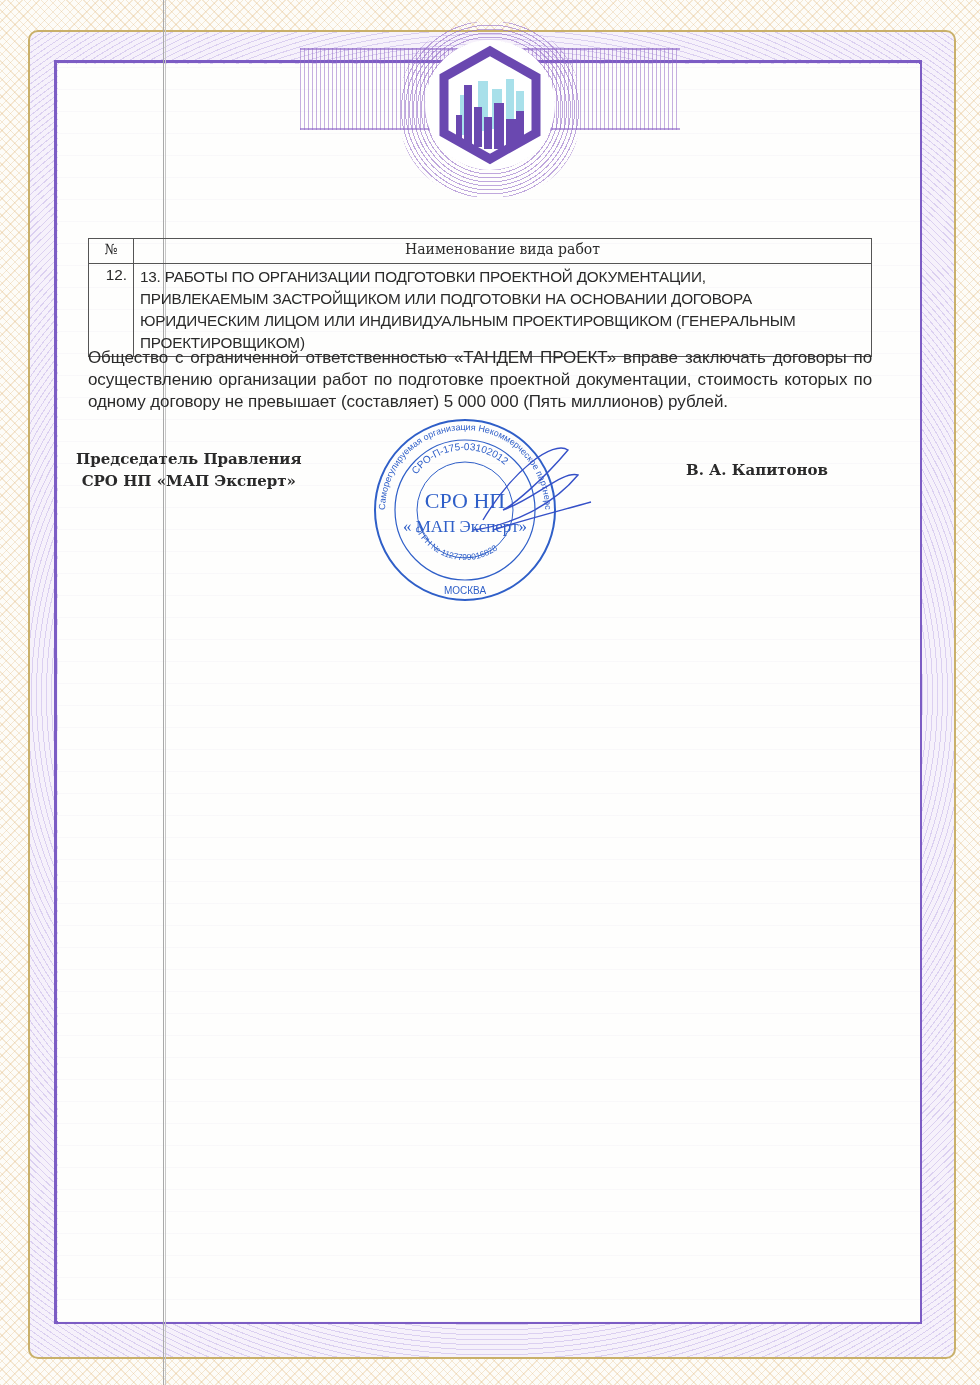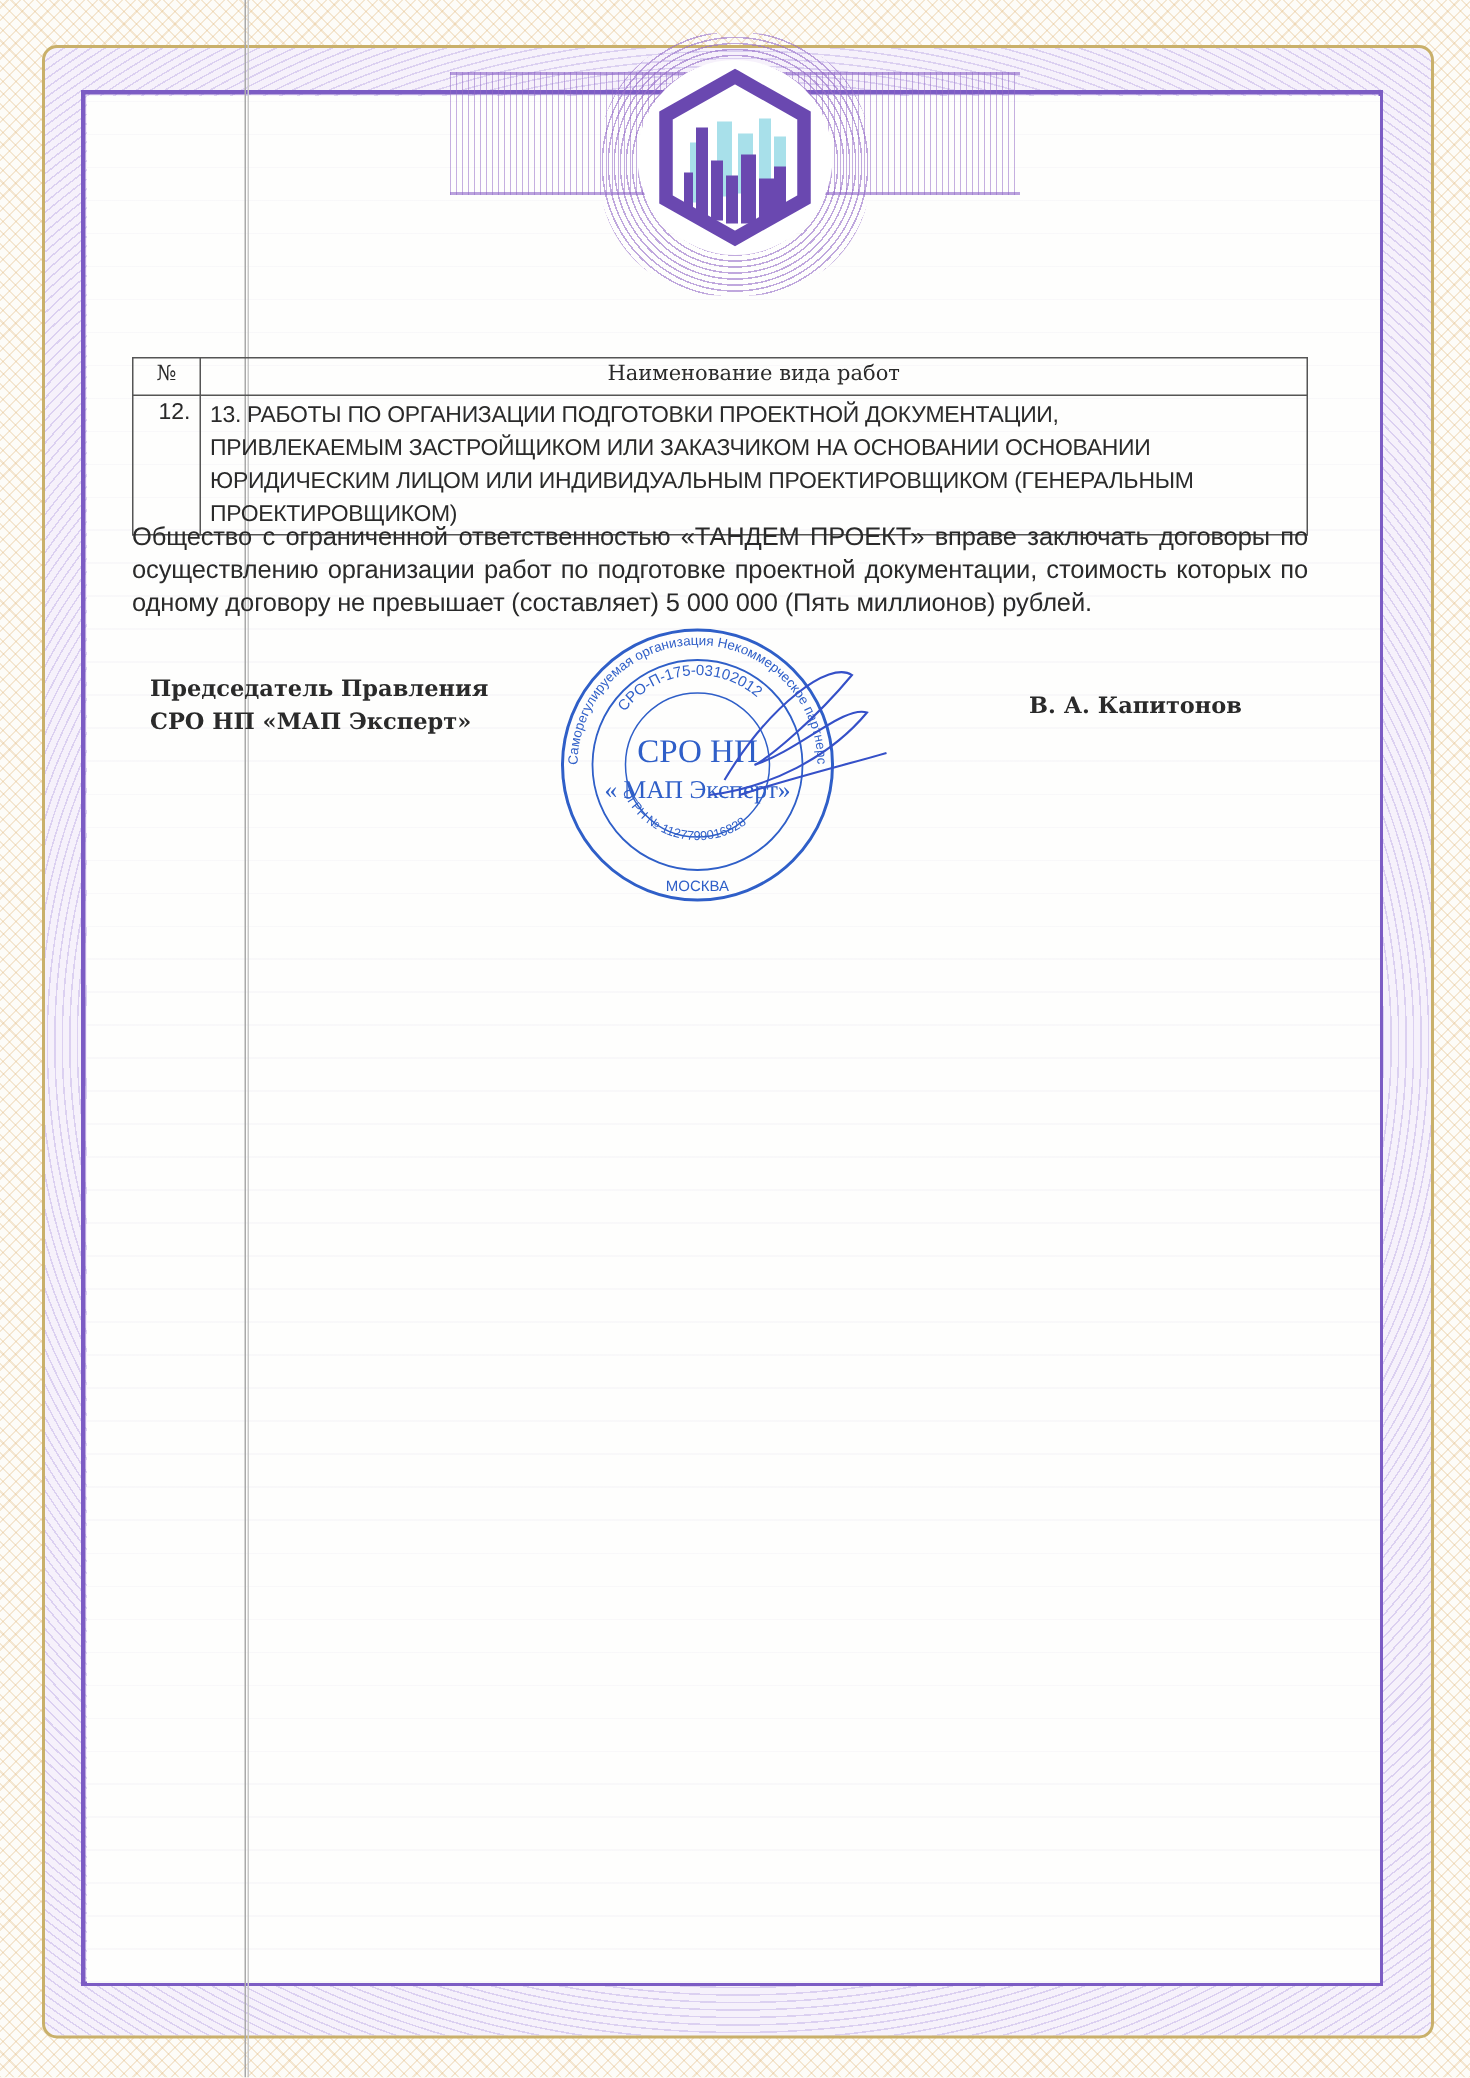--- a/index.html
+++ b/index.html
@@ -29,21 +29,21 @@
     background:repeating-radial-gradient(circle at 50% 50%, rgba(150,110,200,.6) 0 1px, transparent 1px 4px);}
   .emblem-disc{position:absolute;left:425px;top:40px;width:130px;height:130px;border-radius:50%;background:#fff;}
   .emblem-svg{position:absolute;left:430px;top:45px;}
   table.works{position:absolute;left:88px;top:238px;width:784px;border-collapse:collapse;font-family:"Liberation Sans","DejaVu Sans",sans-serif;font-size:15.3px;background:transparent;}
   table.works th,table.works td{border:1.5px solid #555;padding:2px 6px;vertical-align:top;}
   table.works th{font-weight:normal;height:20px;font-family:"DejaVu Serif",serif;font-size:14px;}
   table.works th.num{width:32px;text-align:center;}
   table.works td.num{text-align:right;}
   table.works td.name{line-height:22px;letter-spacing:-0.2px;}
   .para{position:absolute;left:88px;top:347px;width:784px;font-family:"Liberation Sans Narrow","Liberation Sans",sans-serif;font-size:17px;line-height:22px;text-align:justify;letter-spacing:-0.1px;}
-  .signer{position:absolute;left:100px;top:448px;font-weight:bold;font-size:15px;line-height:22px;}
+  .signer{position:absolute;left:76px;top:448px;font-weight:bold;font-size:15px;line-height:22px;text-align:center;}
   .signer-name{position:absolute;left:686px;top:461px;font-weight:bold;font-size:15px;}
   .stamp{position:absolute;left:363px;top:410px;}
 </style>
 </head>
 <body>
 
 <div class="guilloche-outer"></div>
 <div class="frame-band"></div>
 <div class="frame-inner-line"></div>
 <div class="page"></div>
@@ -78,21 +78,21 @@
     <tr>
       <th class="num">№</th>
       <th>Наименование вида работ</th>
     </tr>
   </thead>
   <tbody>
     <tr>
       <td class="num">12.</td>
       <td class="name">
         <div>13. РАБОТЫ ПО ОРГАНИЗАЦИИ ПОДГОТОВКИ ПРОЕКТНОЙ ДОКУМЕНТАЦИИ,</div>
-        <div>ПРИВЛЕКАЕМЫМ ЗАСТРОЙЩИКОМ ИЛИ ЗАКАЗЧИКОМ НА ОСНОВАНИИ ОСНОВАНИИ</div>
+        <div>ПРИВЛЕКАЕМЫМ ЗАСТРОЙЩИКОМ ИЛИ ПОДГОТОВКИ НА ОСНОВАНИИ ДОГОВОРА</div>
         <div>ЮРИДИЧЕСКИМ ЛИЦОМ ИЛИ ИНДИВИДУАЛЬНЫМ ПРОЕКТИРОВЩИКОМ (ГЕНЕРАЛЬНЫМ</div>
         <div>ПРОЕКТИРОВЩИКОМ)</div>
       </td>
     </tr>
   </tbody>
 </table>
 
 <div class="para">Общество с ограниченной ответственностью «ТАНДЕМ ПРОЕКТ» вправе заключать договоры по осуществлению организации работ по подготовке проектной документации, стоимость которых по одному договору не превышает (составляет) 5 000 000 (Пять миллионов) рублей.</div>
 
 <div class="signer">

